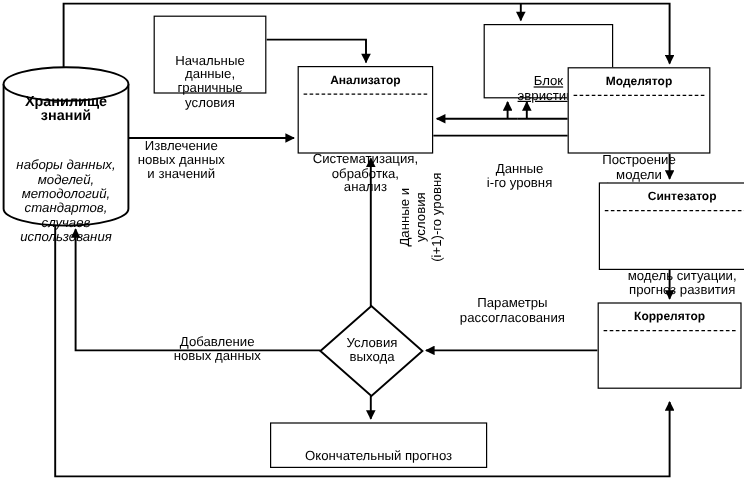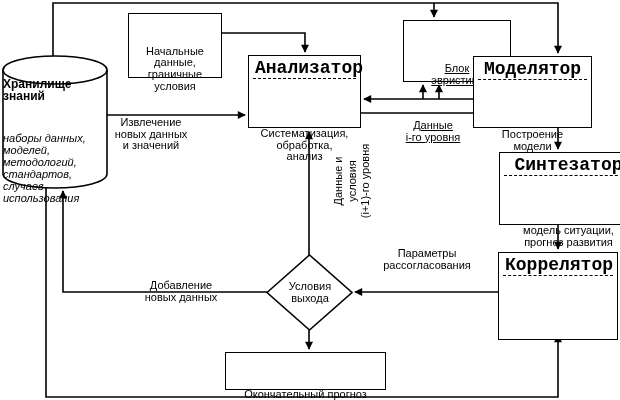--- a/index.html
+++ b/index.html
@@ -7,36 +7,36 @@
     position:relative; width:620px; height:400px; background:#ffffff;
     font-family:"Liberation Sans", sans-serif; color:#000; overflow:hidden;
   }
   svg.wires { position:absolute; left:0; top:0; width:620px; height:400px; }
   .node {
     position:absolute; background:#fff; border:1.6px solid #000;
     box-sizing:border-box; display:flex; flex-direction:column;
     text-align:center;
   }
   .node .t {
-    font-weight:bold; font-size:18px; line-height:12px;
+    font-weight:bold; font-size:10px; line-height:12px;
     padding:6px 2px 4px; margin:0 4px;
-    border-bottom:1.6px dashed #000; white-space:pre-line;font-family:Liberation Mono, monospace;
+    border-bottom:1.6px dashed #000; white-space:pre-line;
   }
   .node .b {
     flex:1; display:flex; align-items:center; justify-content:center;
     font-size:11px; line-height:11.7px; white-space:pre-line; padding:2px;margin-top:47px;
   }
   .node.plain { align-items:center; justify-content:center;
     font-size:11px; line-height:12.5px; white-space:pre-line; }
   .lbl {
     position:absolute; font-size:11px; line-height:11.5px;
     text-align:center; white-space:pre-line;
   }
   .lbl.vertical { transform:rotate(-90deg); line-height:13.5px; }
-  .overlay-text { position:absolute; text-align:left; white-space:pre-line; }
+  .overlay-text { position:absolute; text-align:center; white-space:pre-line; }
   .store-title { font-weight:bold; font-size:12px; line-height:11.5px; white-space:pre-line; }
   .store-body  { font-size:11px; line-height:12px; margin-top:12px; white-space:pre-line;font-style:italic; }
   .decision-text {
     position:absolute; left:268px; top:280px; width:84px;
     font-size:11px; line-height:12px; text-align:center; white-space:pre-line;
   }
 </style>
 </head>
 <body>
 
@@ -124,35 +124,35 @@
 модели
 i-го уровня</div>
   </div>
 
   <div class="node" style="left:499px; top:152px; width:139px; height:73px;">
     <div class="t">Синтезатор</div>
     <div class="b">модель ситуации,
 прогноз развития</div>
   </div>
 
-  <div class="node" style="left:498px; top:252px; width:120px; height:88px;">
+  <div class="node" style="left:498px; top:252px; width:120px; height:72px;">
     <div class="t">Коррелятор</div>
   </div>
 
   <div class="decision-text">Условия
 выхода</div>
 
-  <div class="node plain" style="left:225px; top:352px; width:161px; height:38px;">
+  <div class="node plain" style="left:225px; top:352px; width:181px; height:38px;justify-content:flex-end;">
     <div class="b">Окончательный прогноз</div>
   </div>
 
   <div class="lbl" style="left:96px; top:117px; width:110px;text-align:center;">Извлечение
 новых данных
 и значений</div>
-  <div class="lbl" style="left:395px; top:120px; width:76px;text-decoration:underline;">Данные
+  <div class="lbl" style="left:395px; top:136px; width:76px;">Данные
 i-го уровня</div>
   <div class="lbl vertical" style="left:311px; top:160px; width:83px; height:42px;">Данные и
 условия
 (i+1)-го уровня</div>
   <div class="lbl" style="left:372px; top:248px; width:110px;">Параметры
 рассогласования</div>
   <div class="lbl" style="left:126px; top:264px; width:110px;margin-top:16px;">Добавление
 новых данных</div>
 
 </div>

